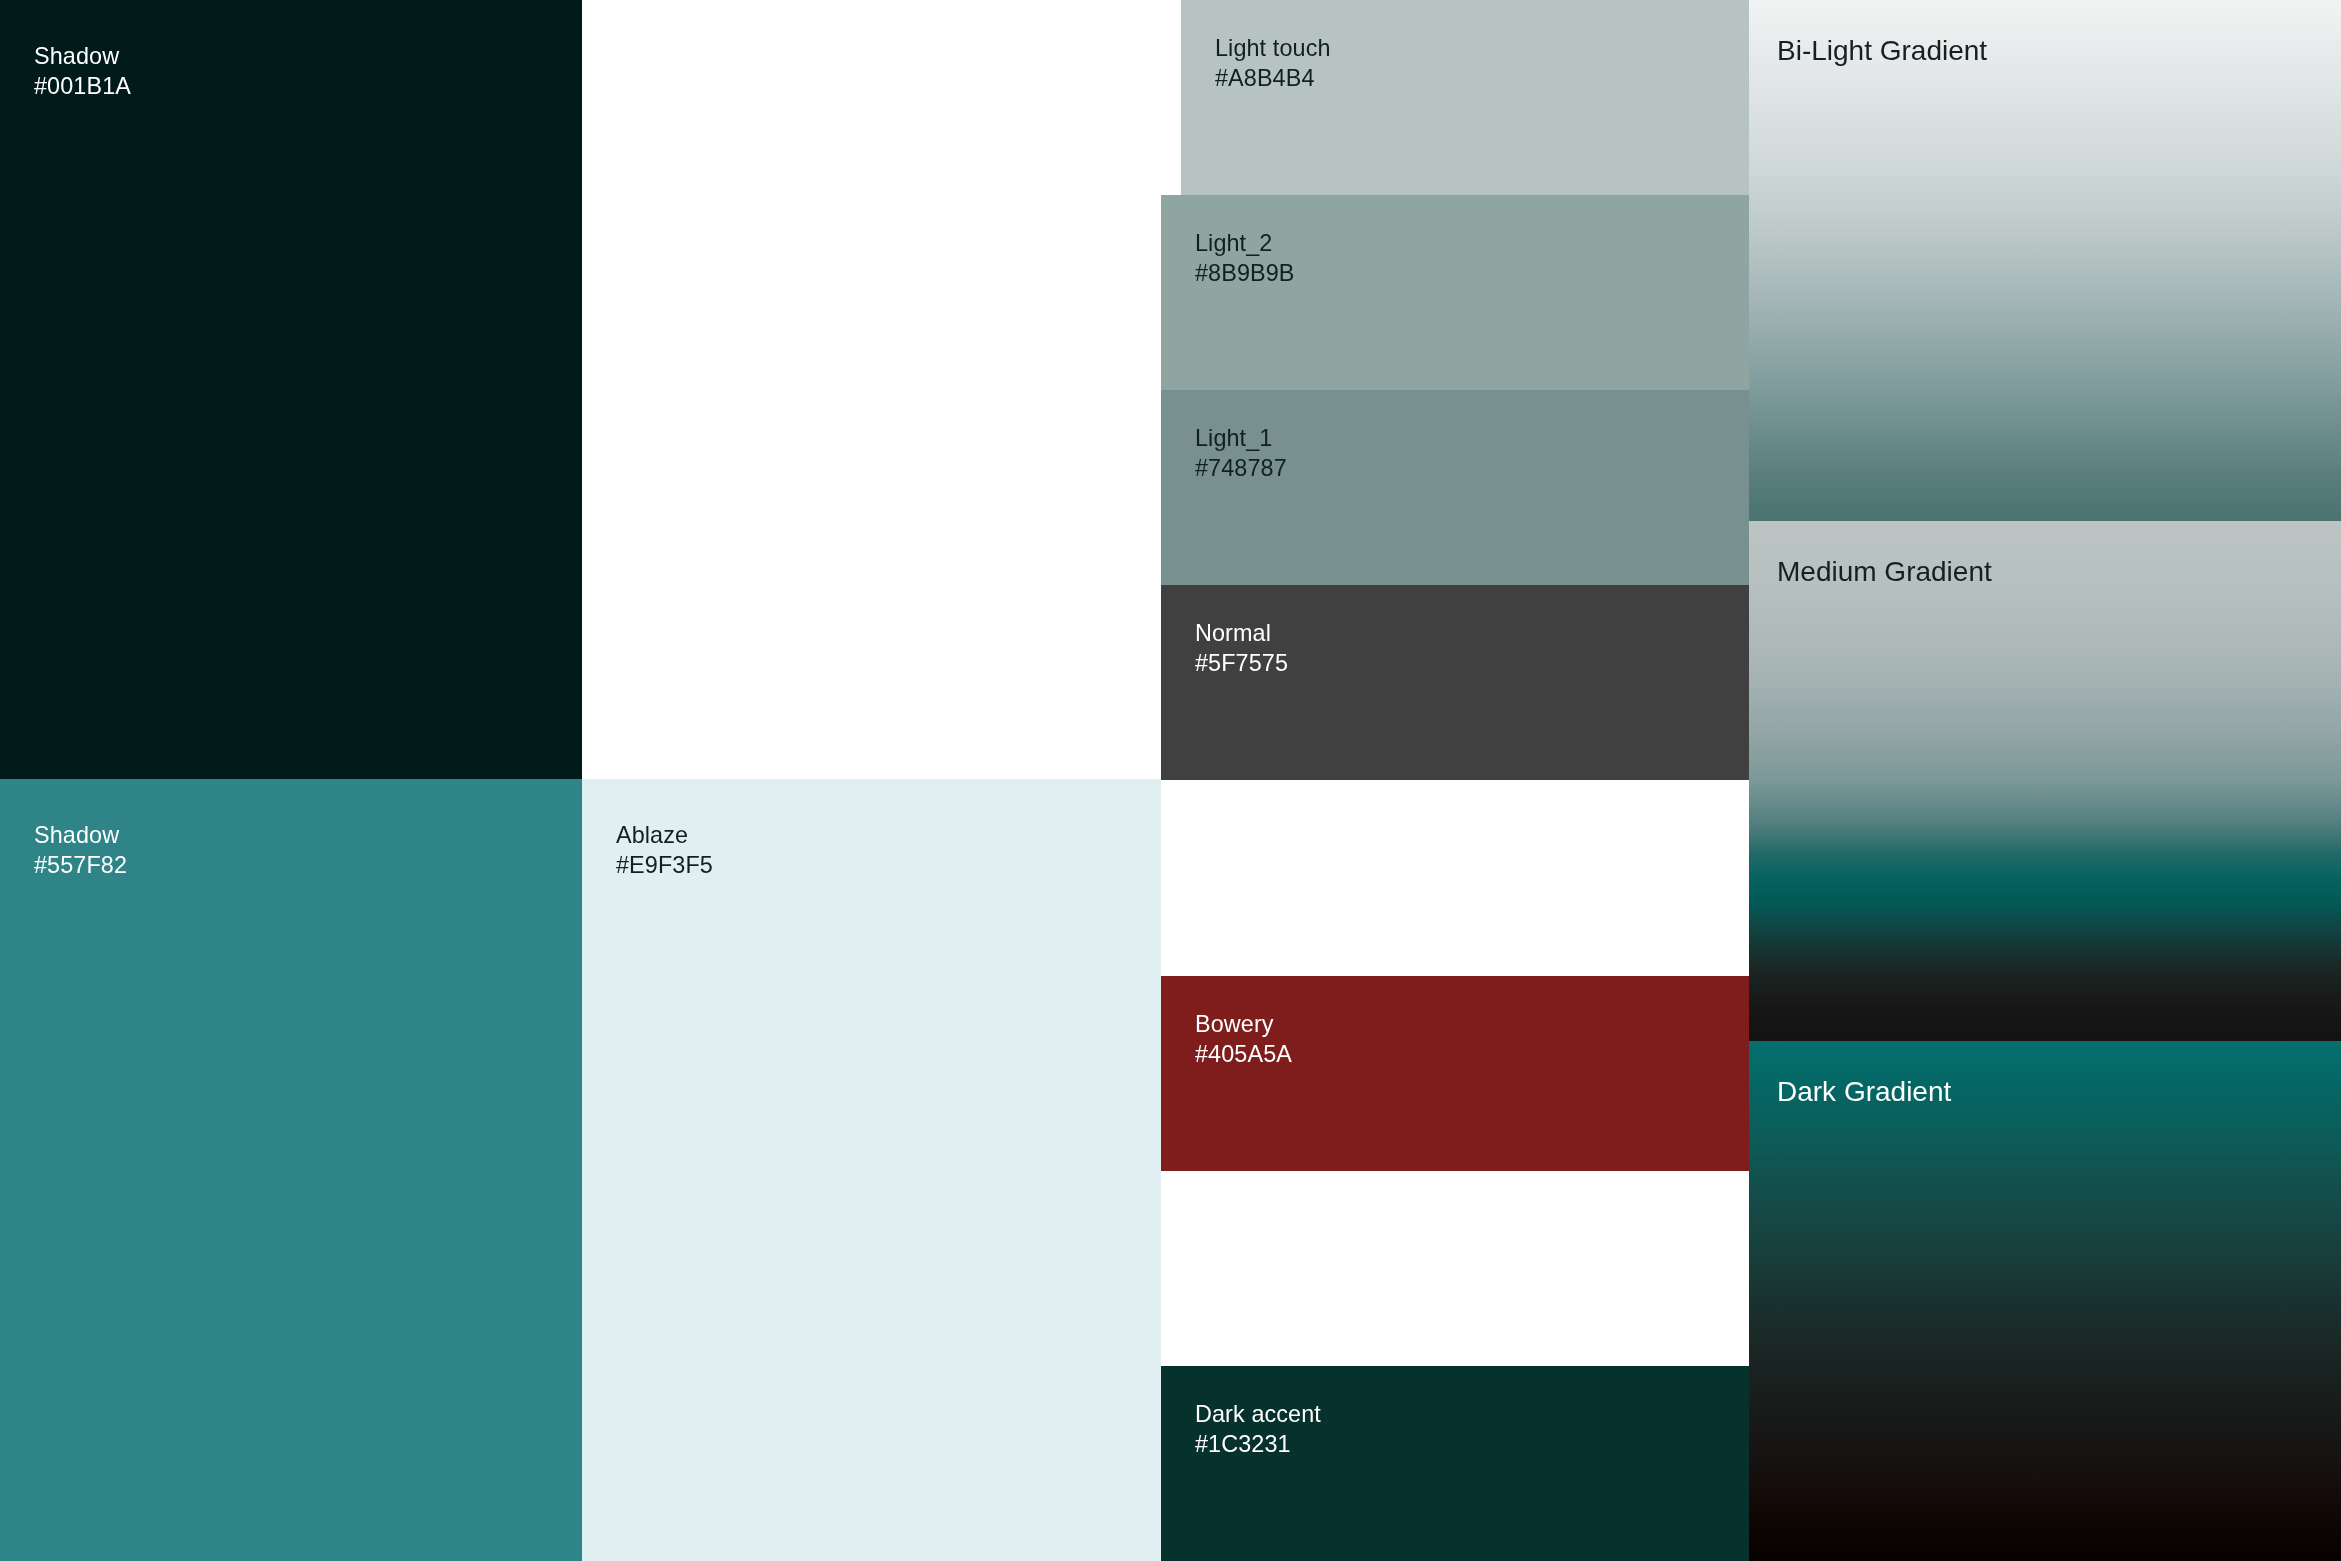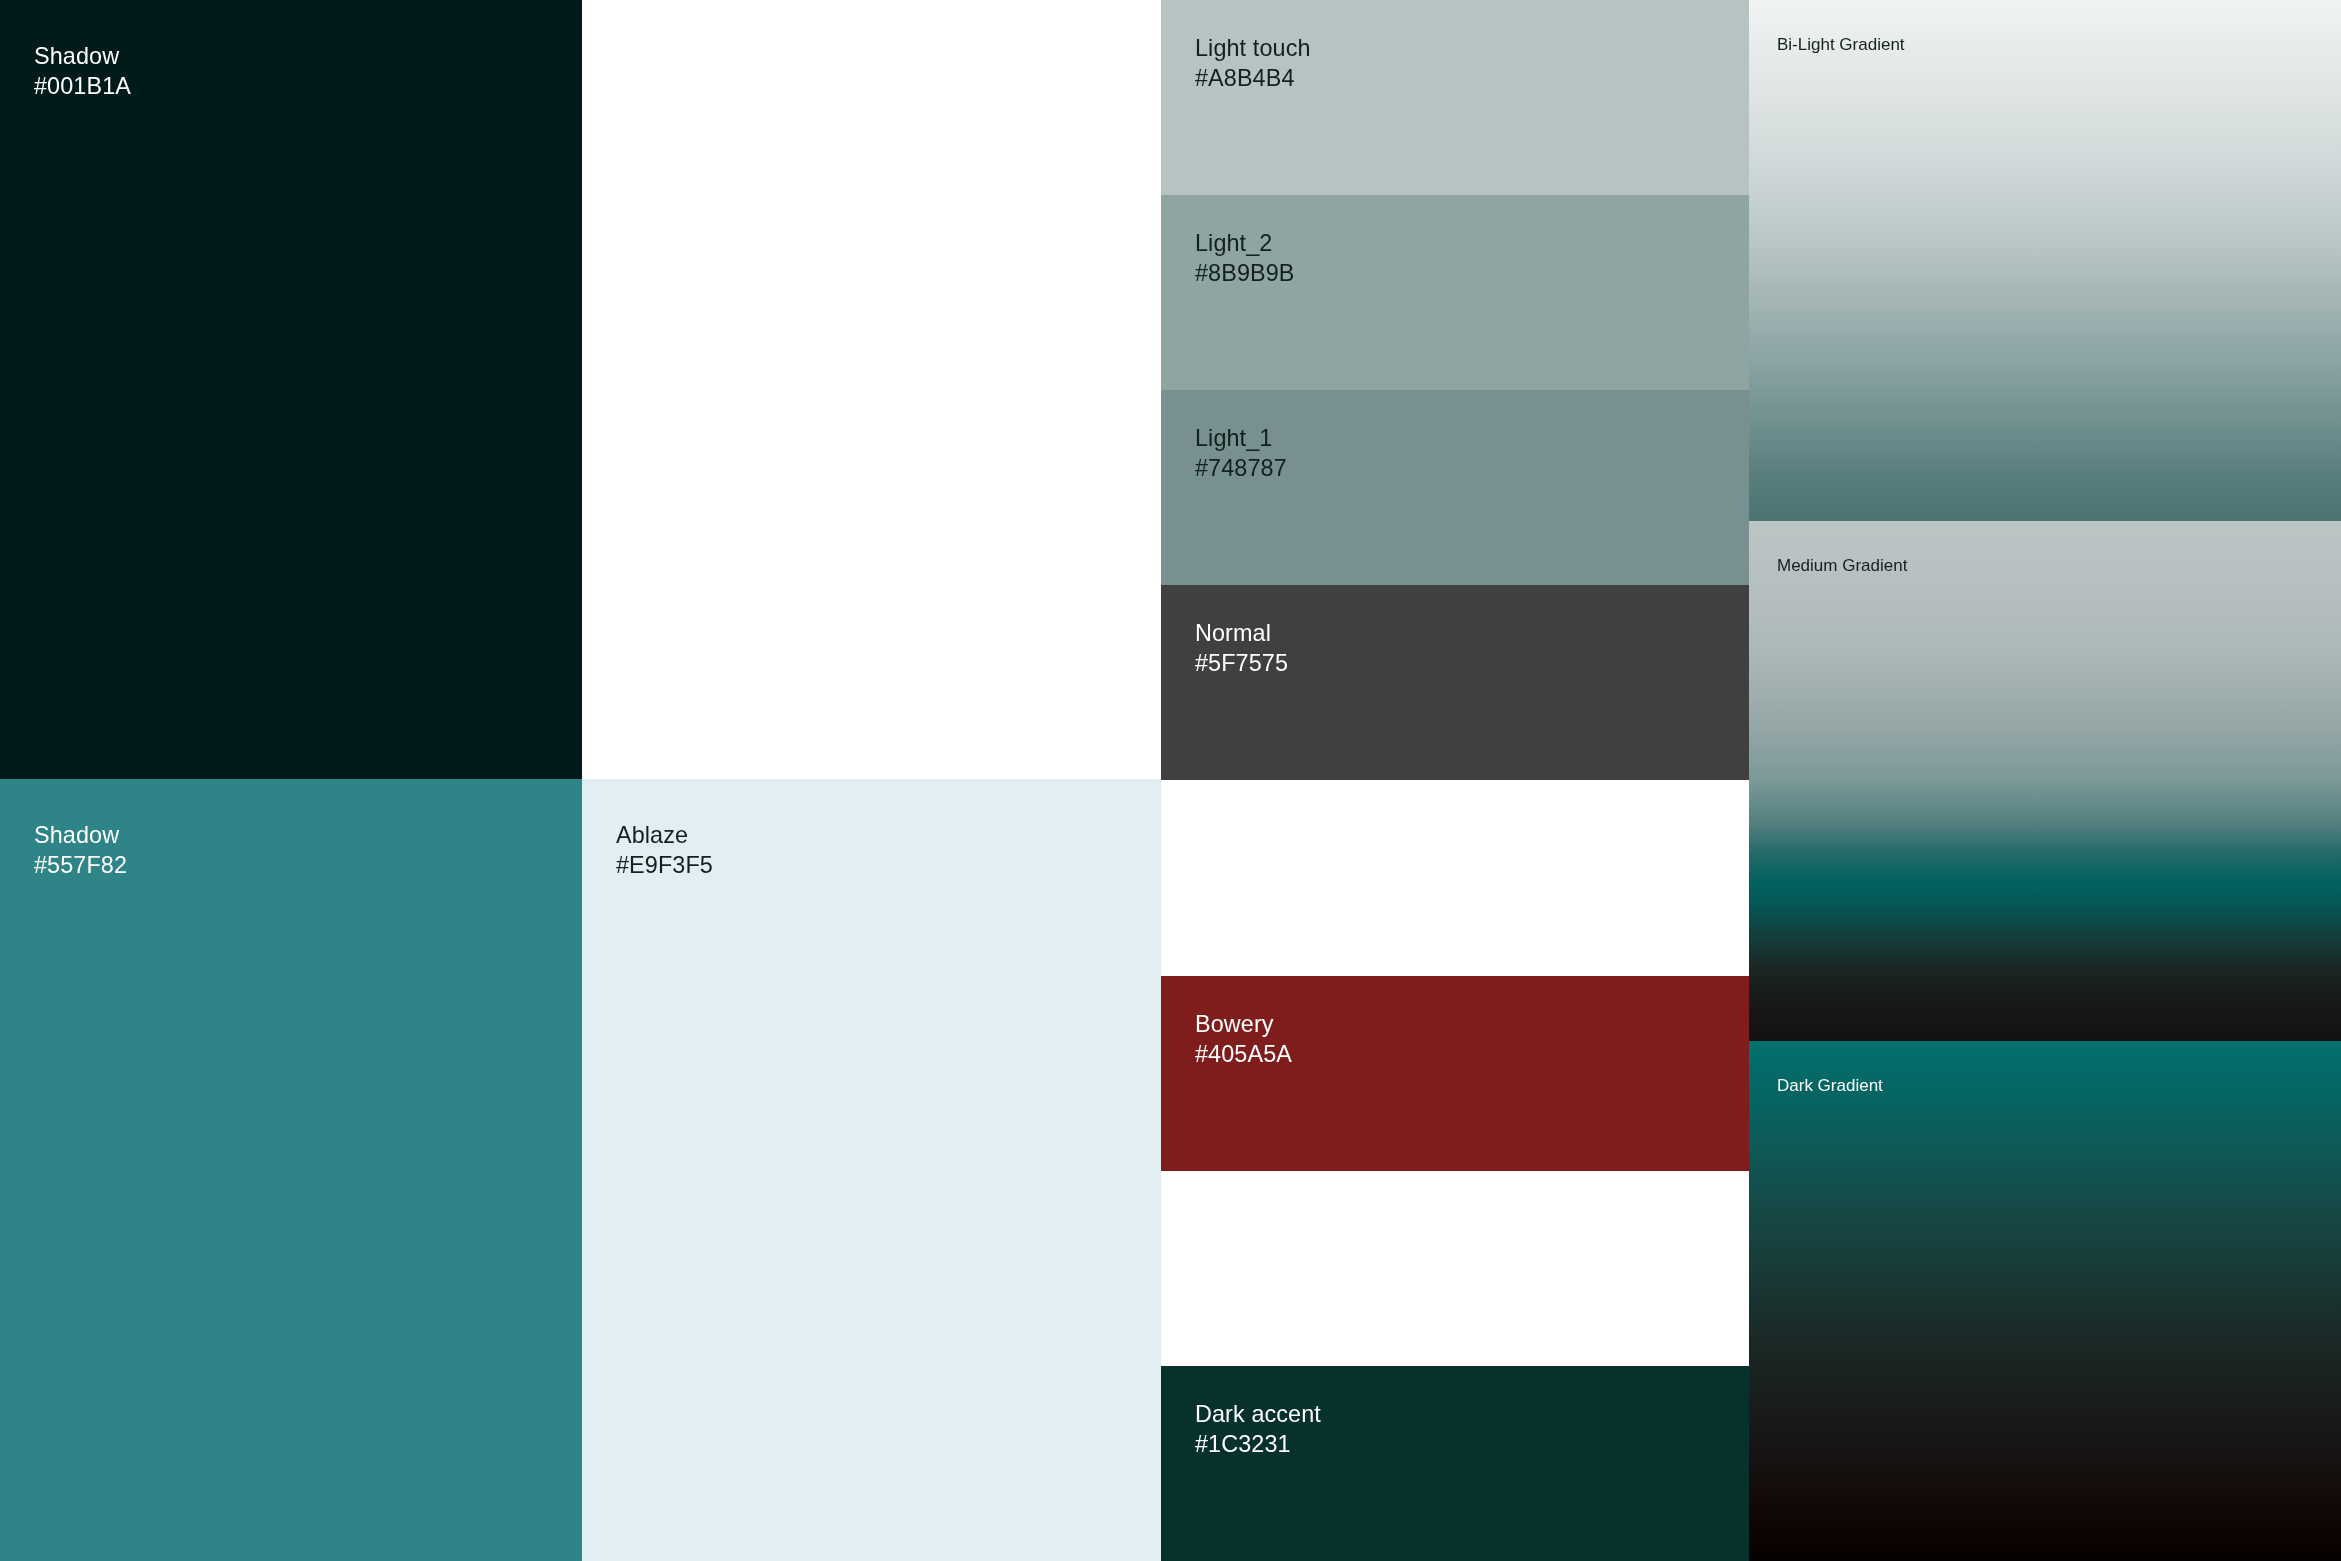--- a/index.html
+++ b/index.html
@@ -51,42 +51,42 @@
   #sw-shadow-dark  { left: 0px;   top: 0px;    width: 582px;  height: 779px; }
   #sw-shadow-teal  { left: 0px;   top: 779px;  width: 582px;  height: 782px; }
 
   
   #sw-light        { left: 582px; top: 0px;    width: 579px;  height: 779px; }
   #sw-ablaze       { left: 582px; top: 779px;  width: 579px;  height: 782px; }
 
   
   .col3 { left: 1161px; width: 588px; height: 195px; }
   .col3 .labels { top: 33px; }
-  #sw-light-touch  { top: 0px; }
+  #sw-light-touch  { top: 0px; margin-left: 20px; }
   #sw-light-2      { top: 195px; }
   #sw-light-1      { top: 390px; }
   #sw-normal       { top: 585px; }
   #sw-shaddy       { top: 781px; }
   #sw-bowery       { top: 976px; }
   #sw-accent       { top: 1171px; }
   #sw-dark-accent  { top: 1366px; }
 
   
   .grad {
     position: absolute;
     left: 1749px;
     width: 593px;
     box-sizing: border-box;
     overflow: hidden;
   }
   .grad .grad-label {
     position: absolute;
     left: 28px;
     top: 35px;
-    font-size: 17px;
+    font-size: 28px;
     font-weight: 400;
     white-space: nowrap;
   }
   #grad-bilight {
     top: 0px;
     height: 521px;
     background: linear-gradient(to bottom,
         #f2f4f4 0%,
         #e9ecec 8%,
         #dfe4e4 18%,

